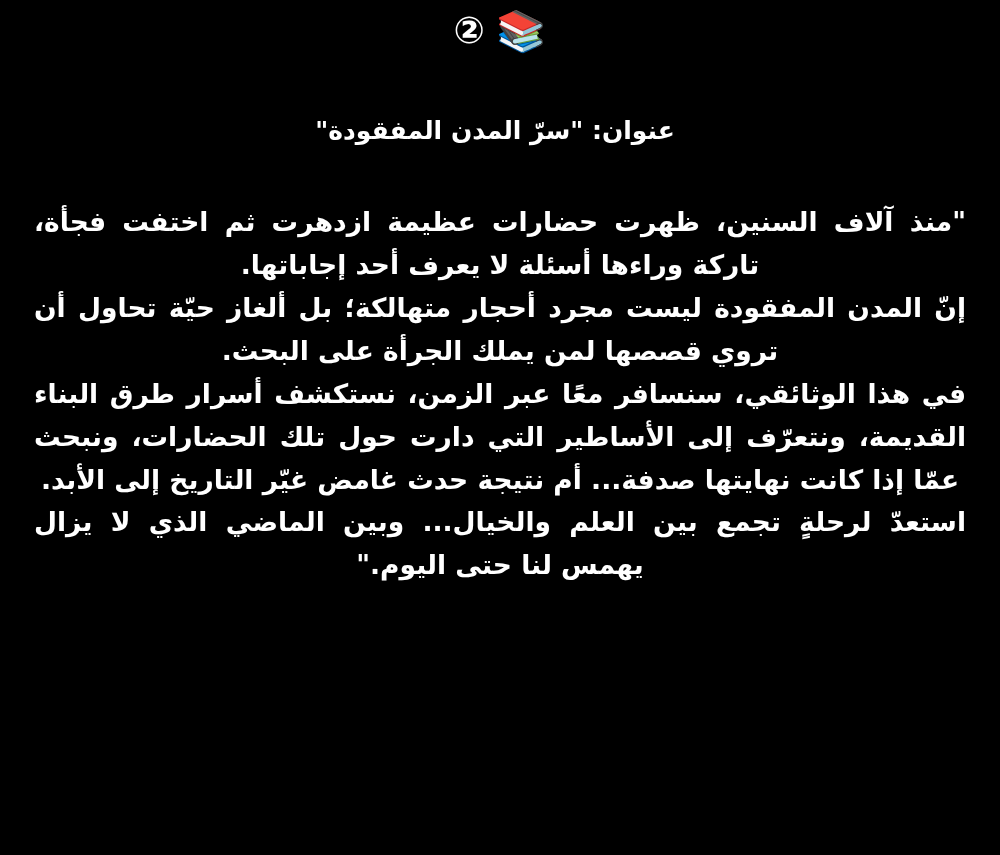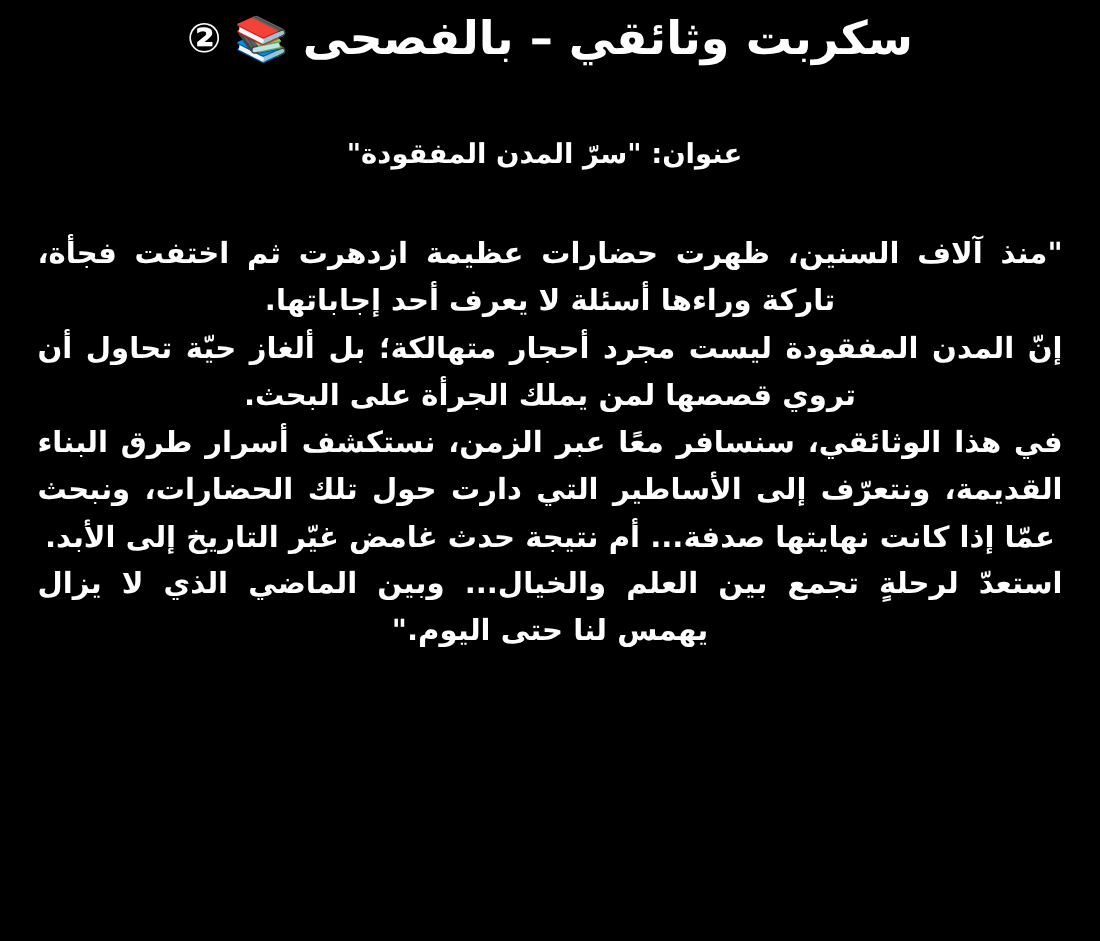--- a/index.html
+++ b/index.html
@@ -84,21 +84,20 @@
   }
 </style>
 </head>
 <body>
 
 <div class="page">
 
   <div class="header">
     <span class="header-number">②</span>
     <span class="books-icon">📚</span>
-    <span class="header-title">سكربت وثائقي – بالفصحى</span>
   </div>
 
   <div class="subtitle-wrap">
     <span class="subtitle">عنوان: "سرّ المدن المفقودة"</span>
   </div>
 
   <div class="body-wrap">
     <p class="para">"منذ آلاف السنين، ظهرت حضارات عظيمة ازدهرت ثم اختفت فجأة، تاركة وراءها أسئلة لا يعرف أحد إجاباتها.
 إنّ المدن المفقودة ليست مجرد أحجار متهالكة؛ بل ألغاز حيّة تحاول أن تروي قصصها لمن يملك الجرأة على البحث.
 في هذا الوثائقي، سنسافر معًا عبر الزمن، نستكشف أسرار طرق البناء القديمة، ونتعرّف إلى الأساطير التي دارت حول تلك الحضارات، ونبحث عمّا إذا كانت نهايتها صدفة... أم نتيجة حدث غامض غيّر التاريخ إلى الأبد.

